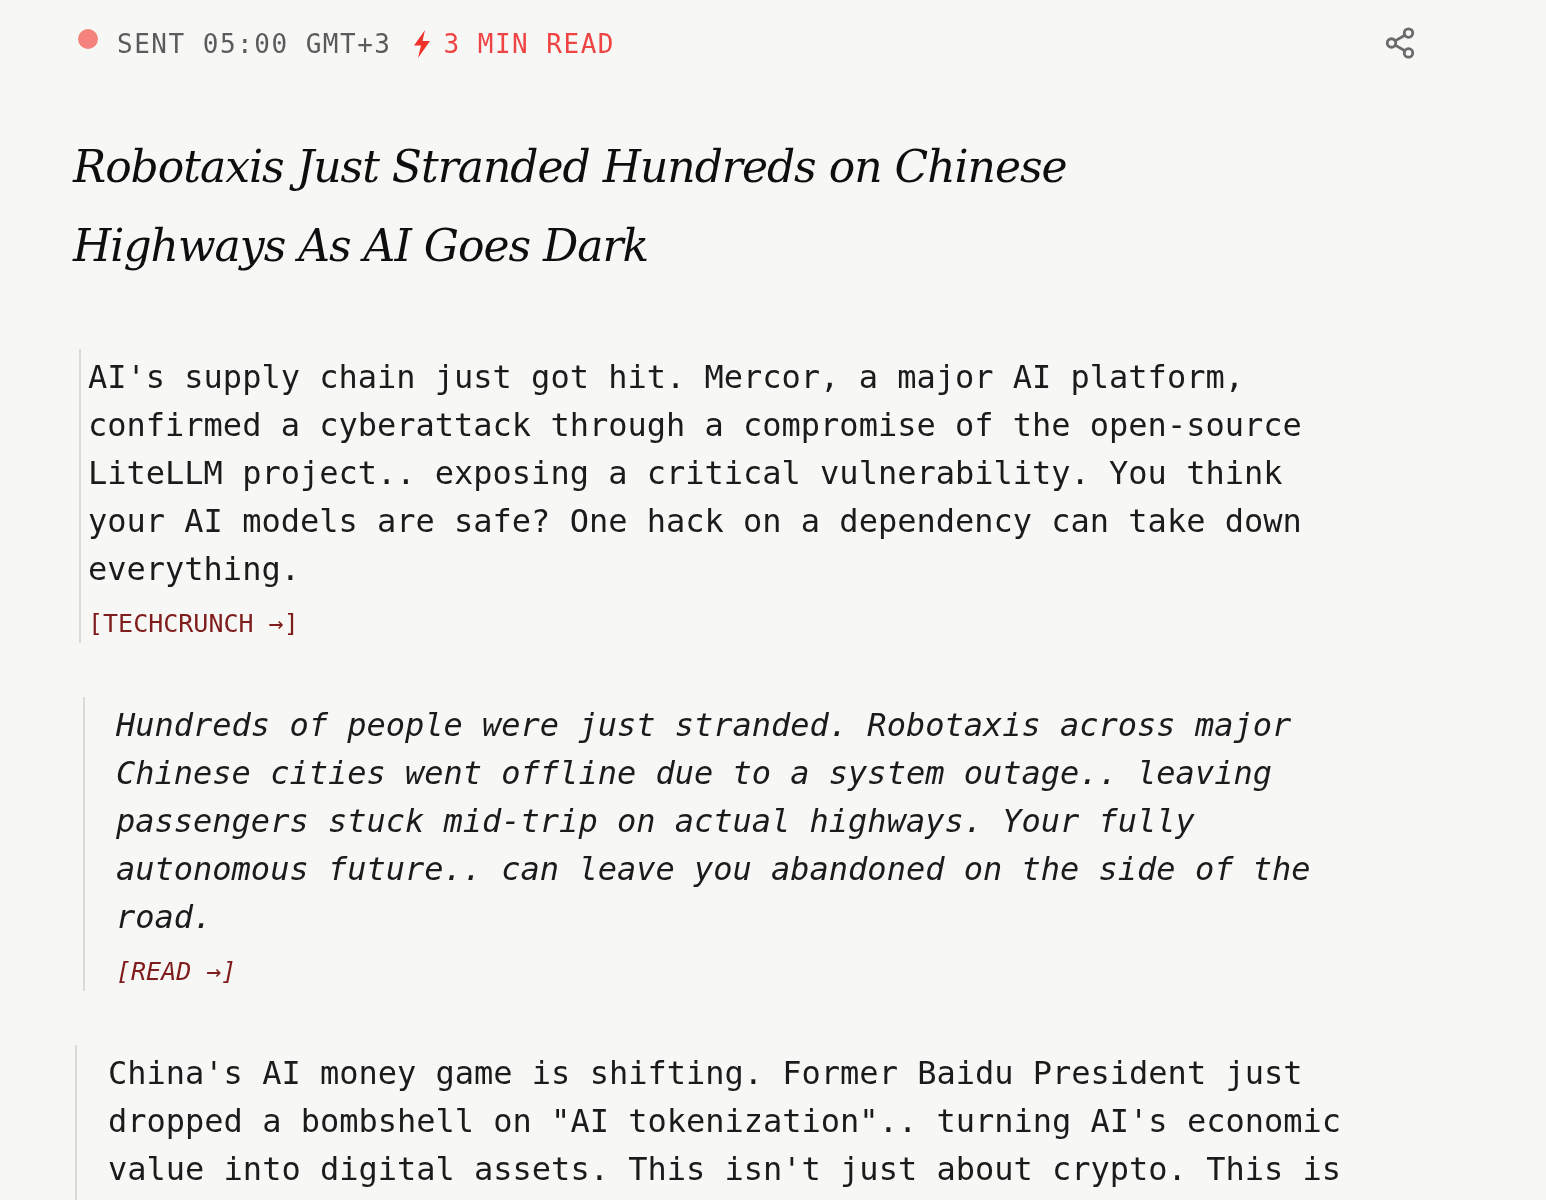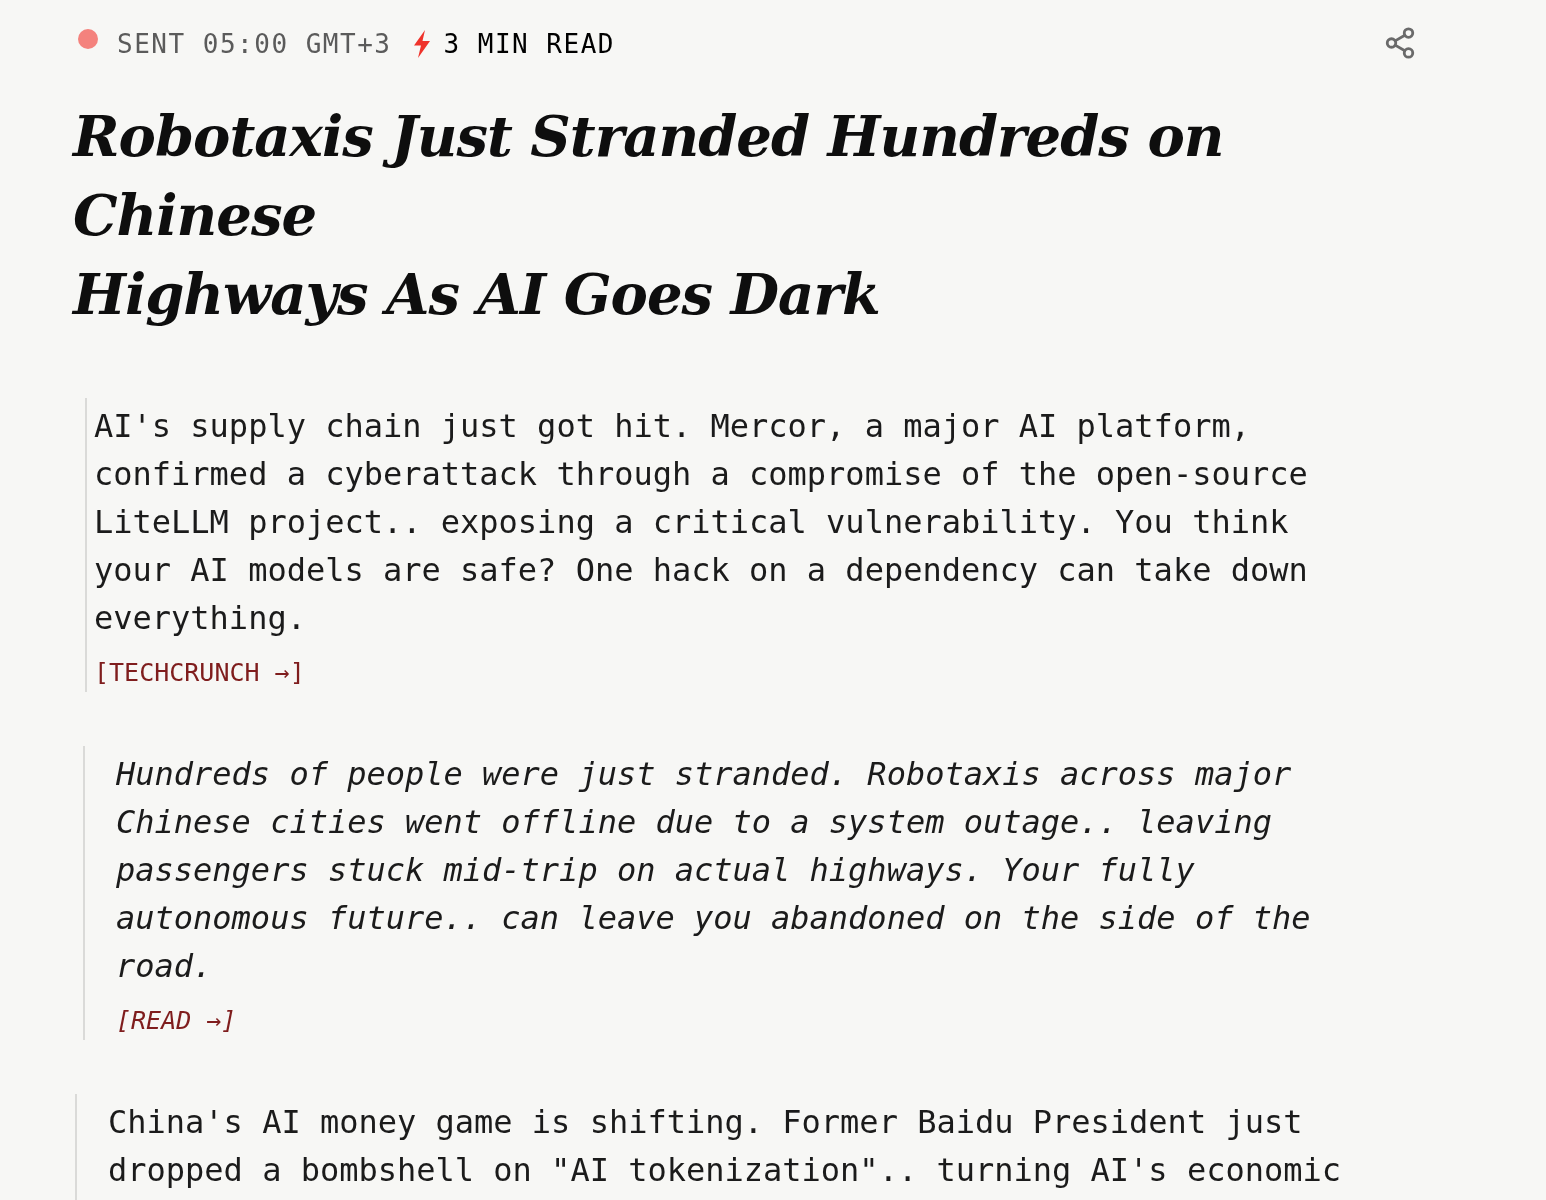--- a/index.html
+++ b/index.html
@@ -43,45 +43,45 @@
     white-space: nowrap;
   }
   .bolt {
     margin: 0 10px 0 20px;
     flex: none;
     display: block;
   }
   .read-label {
     font-size: 26px;
     letter-spacing: 1.5px;
-    color: #000000;
+    color: #ef4444;
     white-space: nowrap;
   }
   .share-btn {
     position: absolute;
     top: 26px;
     right: 128px;
     width: 36px;
     height: 36px;
     cursor: pointer;
     background: none;
     border: none;
     padding: 0;
   }
 
   
   .article-title {
     font-family: "DejaVu Serif", "Liberation Serif", serif;
     font-style: italic;
-    font-weight: 700;
-    font-size: 56px;
+    font-weight: 400;
+    font-size: 44px;
     line-height: 79px;
     letter-spacing: -1px;
     color: #0e0e0e;
-    margin: 36px 0 0 -2px;
+    margin: 66px 0 0 -2px;
     white-space: pre-line;
   }
 
   
   .news-block {
     border-left: 2px solid #dadad8;
     padding: 4px 0 2px 31px;
     margin-top: 54px;
   }
   .news-block.first {
@@ -123,21 +123,21 @@
       <circle cx="6" cy="12" r="3"></circle>
       <circle cx="18" cy="19" r="3"></circle>
       <line x1="8.59" y1="13.51" x2="15.42" y2="17.49"></line>
       <line x1="15.41" y1="6.51" x2="8.59" y2="10.49"></line>
     </svg>
   </button>
 
   <h1 class="article-title">Robotaxis Just Stranded Hundreds on Chinese
 Highways As AI Goes Dark</h1>
 
-  <blockquote class="news-block first" style="margin-left:10px;margin-right:0;padding-left:7px;">
+  <blockquote class="news-block first" style="margin-left:4px;margin-right:0;padding-left:7px;">
     <div class="news-text">AI's supply chain just got hit. Mercor, a major AI platform,
 confirmed a cyberattack through a compromise of the open-source
 LiteLLM project.. exposing a critical vulnerability. You think
 your AI models are safe? One hack on a dependency can take down
 everything.</div>
     <a class="news-source">[TECHCRUNCH →]</a>
   </blockquote>
 
   <blockquote class="news-block" style="margin-left:8px;margin-right:0;font-style:italic;">
     <div class="news-text">Hundreds of people were just stranded. Robotaxis across major

